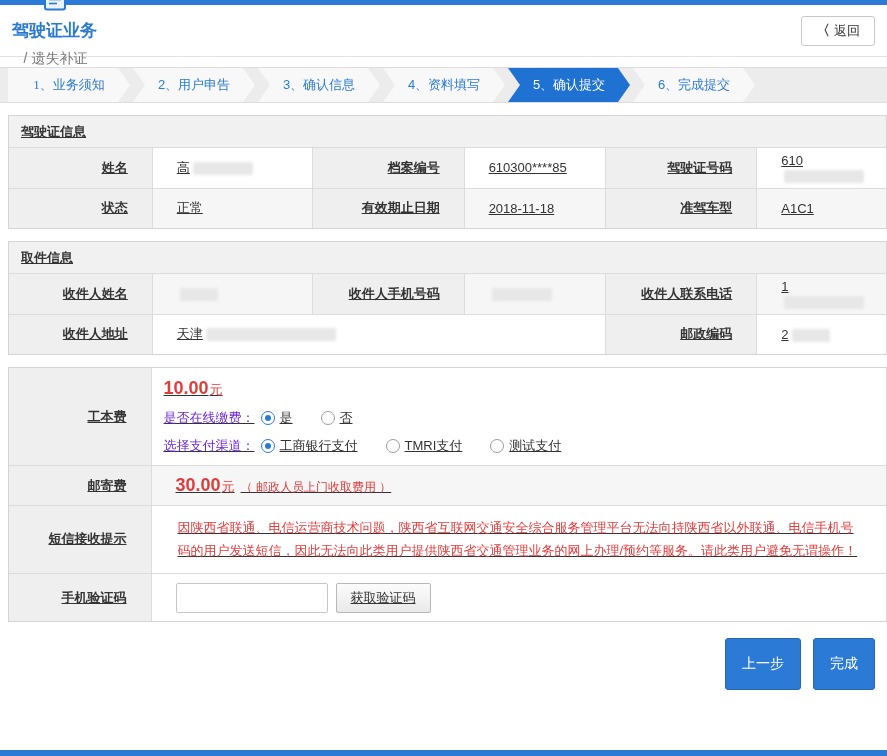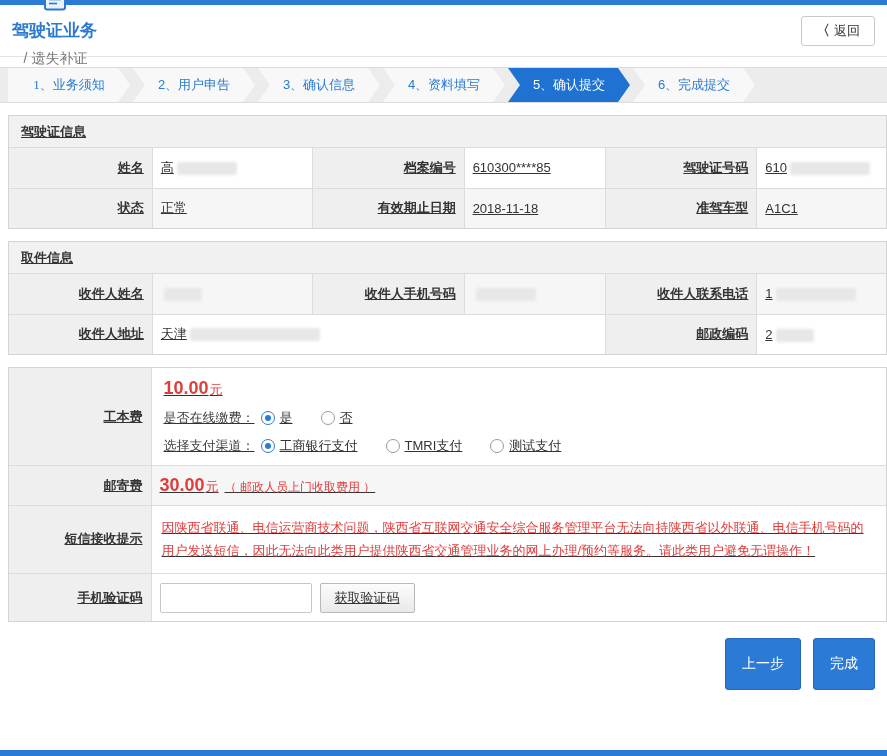--- a/index.html
+++ b/index.html
@@ -32,39 +32,39 @@
           color:#2a7ad2; background:#f8f8f8; font-size:13px; margin-right:3px; cursor:pointer;
           clip-path:polygon(0 0, calc(100% - 12px) 0, 100% 50%, calc(100% - 12px) 100%, 0 100%, 12px 50%); }
   .step:first-child { clip-path:polygon(0 0, calc(100% - 12px) 0, 100% 50%, calc(100% - 12px) 100%, 0 100%);font-family:Liberation Serif, serif; }
   .step.active { background:#1f72d2; color:#fff; }
 
   
   .section { margin:12px 0 0 8px; border:1px solid #d4d4d4;text-decoration:underline; }
   .section-header { height:32px; line-height:32px; padding-left:12px; background:#f1f1f1;
                     border-bottom:1px solid #dcdcdc; font-weight:bold; color:#333; font-size:13px; }
   table { width:100%; border-collapse:collapse; table-layout:fixed; }
-  td { border:1px solid #dcdcdc; height:40px; padding:4px 8px; font-size:13px; vertical-align:middle; }
+  td { border:1px solid #dcdcdc; height:40px; padding:4px 24px; font-size:13px; vertical-align:middle; }
   td:first-child { border-left:0; }
   td:last-child { border-right:0; }
   tr:first-child td { border-top:0; }
   tr:last-child td { border-bottom:0; }
   td.lbl { background:#efefef; text-align:right; font-weight:bold; color:#333; }
   tr.alt td.val { background:#f6f6f6; }
   td.val { background:#fff; }
 
   .redact { display:inline-block; height:13px; background:#e7e7e7; border-radius:2px;
             filter:blur(1.5px); vertical-align:middle; margin-left:3px; }
   .r-sm { width:38px; } .r-md { width:60px; } .r-lg { width:80px; } .r-xl { width:130px; }
 
   
   .fee-cell { padding:10px 12px; }
   .price-amount { color:#e03c3c; font-weight:bold; font-size:18px; }
   .price-unit { color:#e03c3c; font-size:13px; margin-left:1px; }
   .fee-line { margin-top:10px; display:flex; align-items:center; gap:6px; }
-  .fee-q { color:#404040; }
+  .fee-q { color:#6d28d9; }
   .radio-opt { display:inline-flex; align-items:center; gap:5px; margin-right:22px; cursor:pointer; }
   .radio { display:inline-block; width:14px; height:14px; border:1px solid #9a9a9a;
            border-radius:50%; background:#fff; position:relative; }
   .radio.checked { border-color:#2a7ad2; }
   .radio.checked::after { content:""; position:absolute; left:3px; top:3px; width:6px; height:6px;
                           border-radius:50%; background:#2a7ad2; }
   .postage-note { color:#e03c3c; font-size:12px; margin-left:6px; }
   .captcha-row { display:flex; align-items:center; }
   .captcha-input { width:152px; height:30px; border:1px solid #c6c6c6; border-radius:2px;
                    padding:0 8px; font-family:inherit; font-size:13px; }

